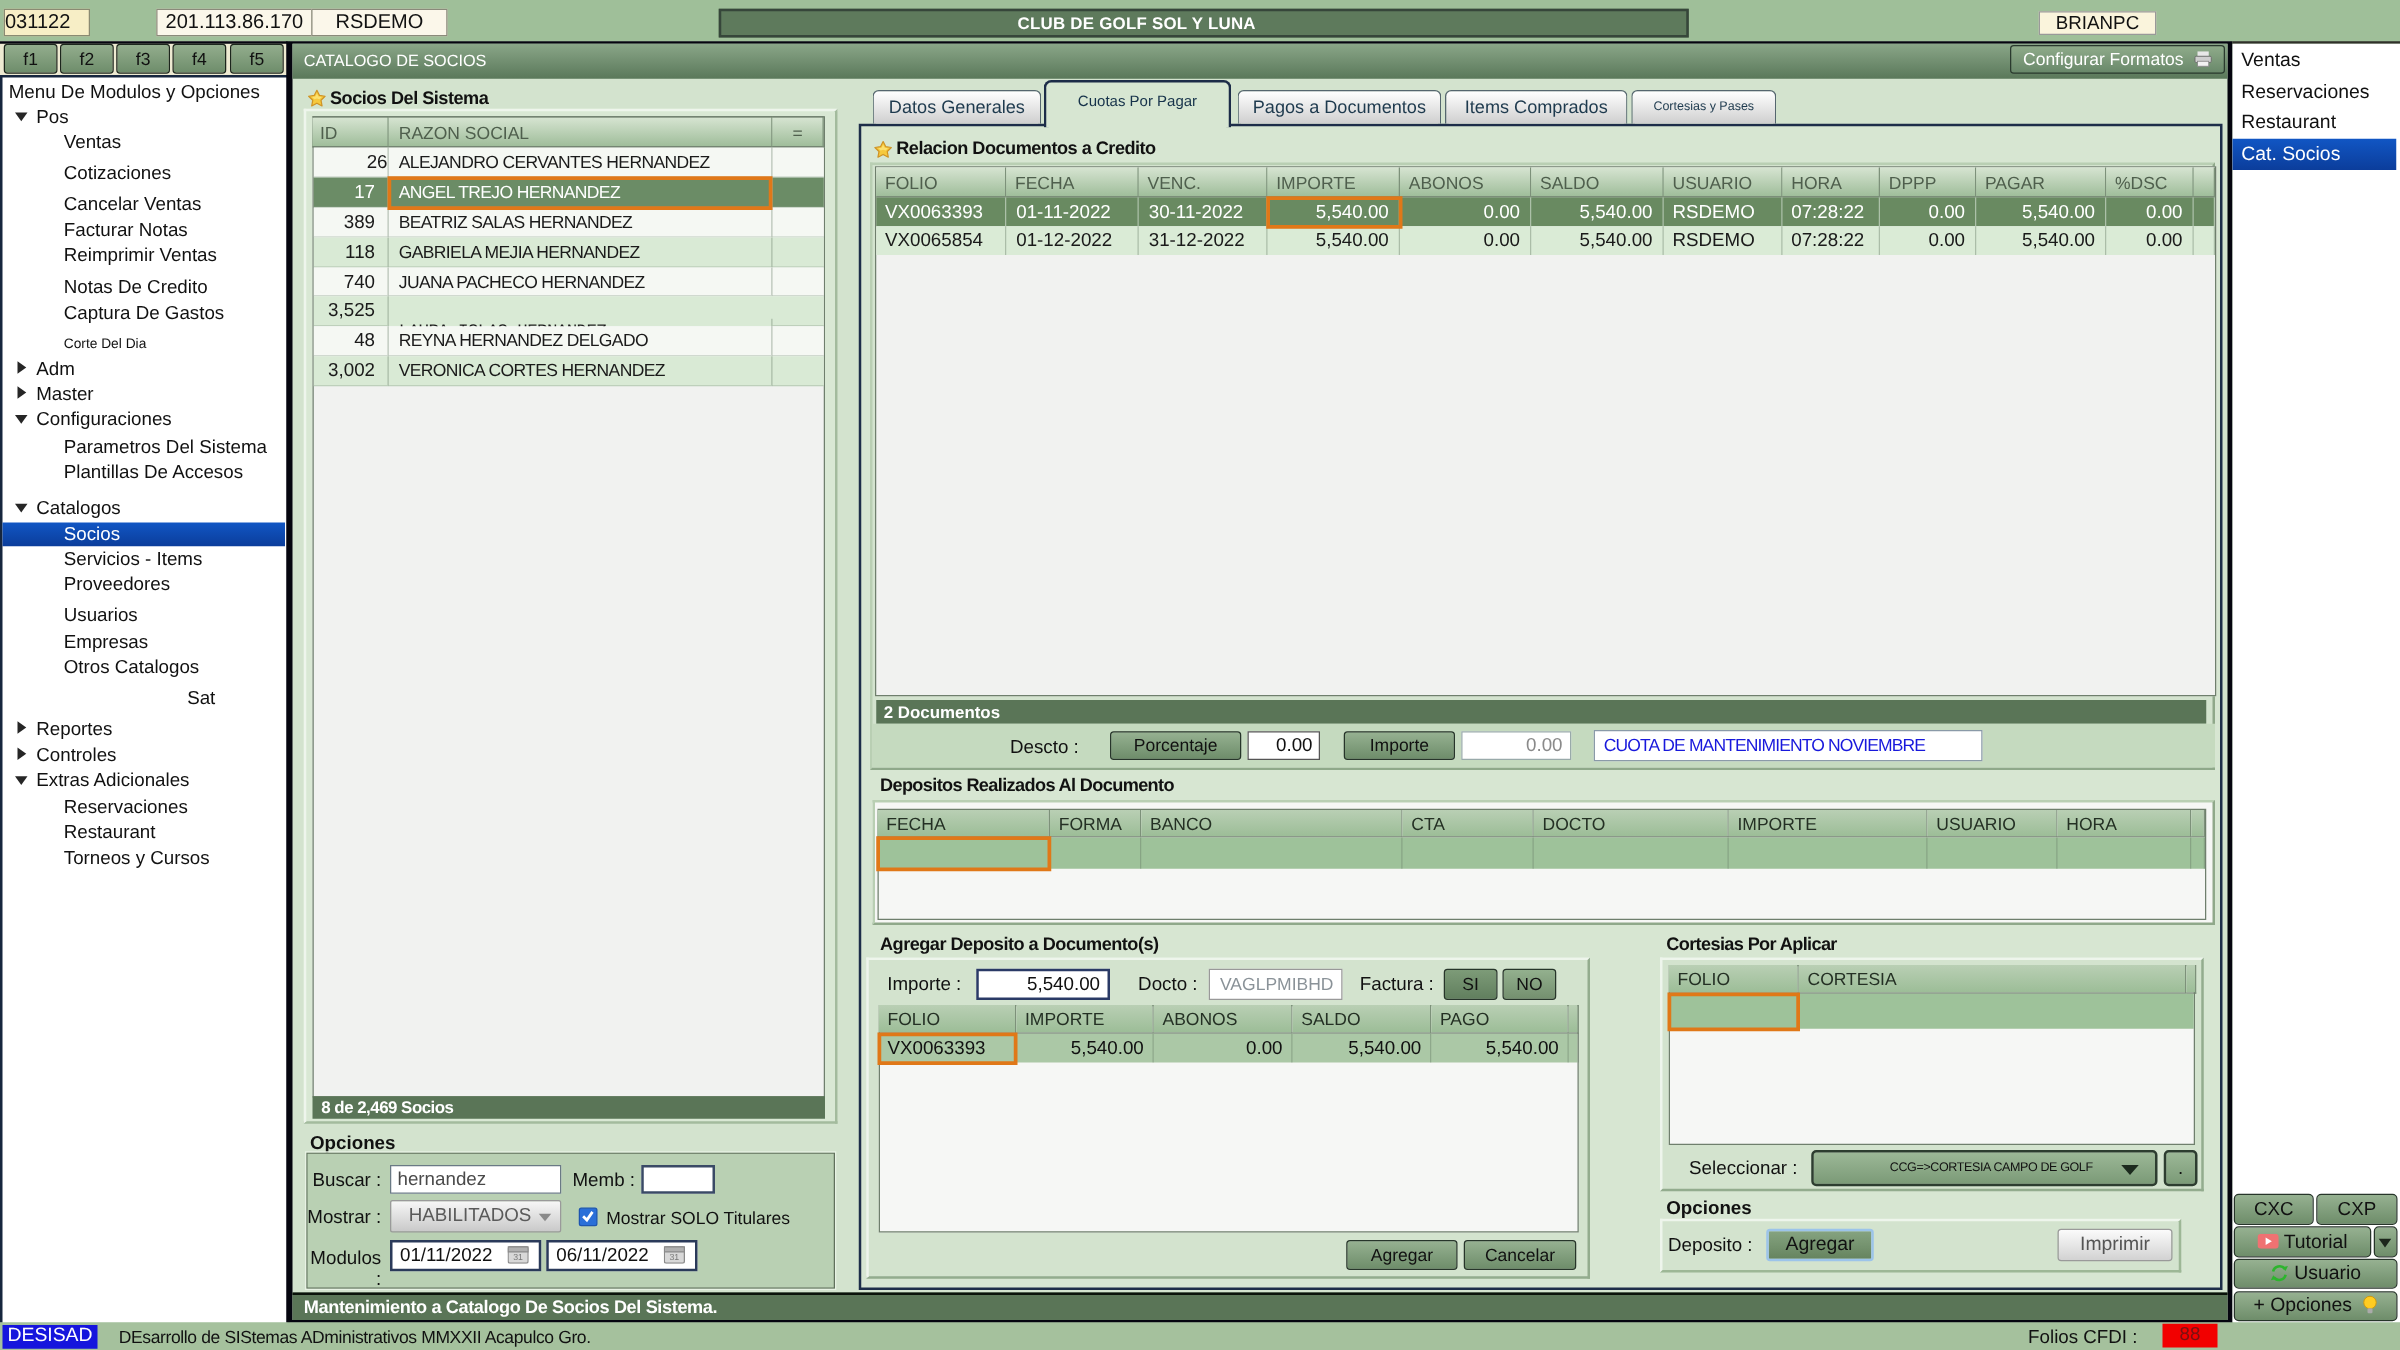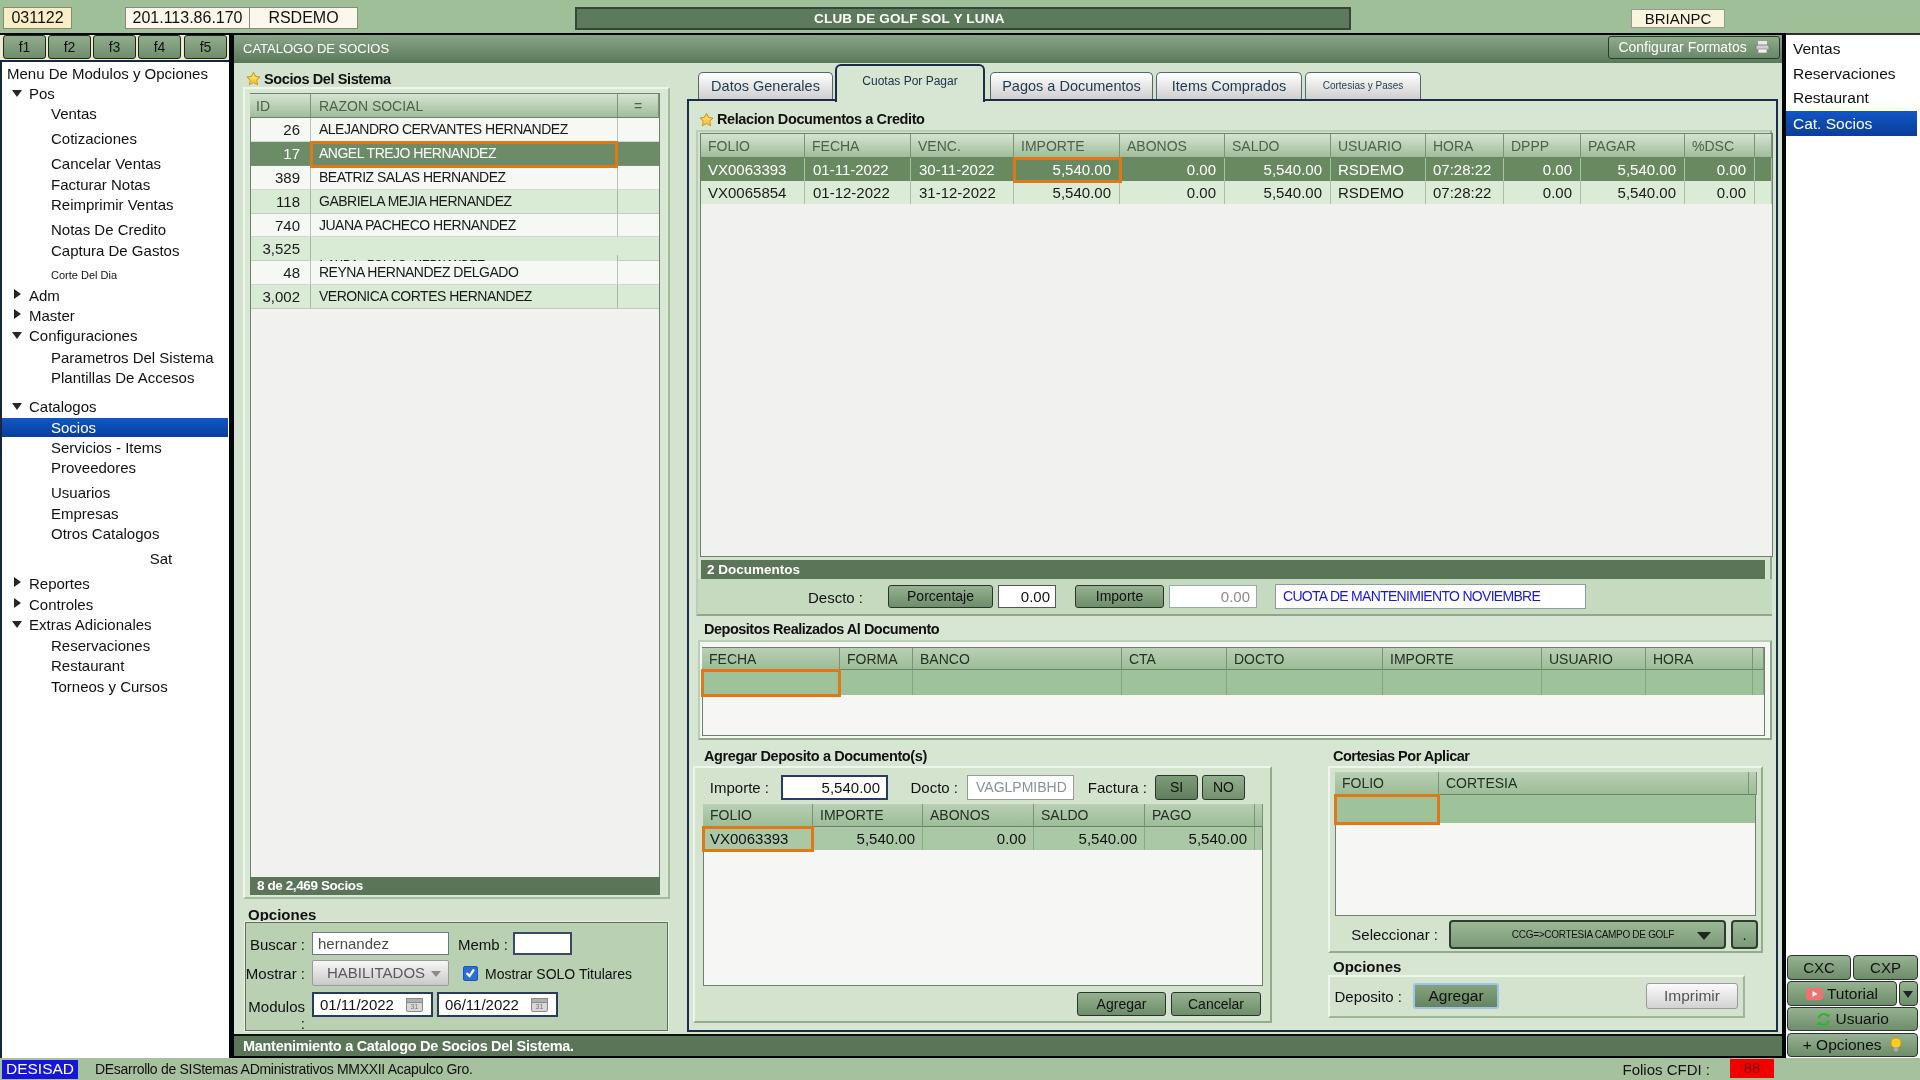--- a/index.html
+++ b/index.html
@@ -5,21 +5,21 @@
 body{font-family:"Liberation Sans",sans-serif;background:#9fbf99;font-size:15px;color:#111}
 .a{position:absolute}
 .grn{background:linear-gradient(#96b191,#6e8d6a);border:1px solid #27352a;border-radius:3px;text-align:center;font-size:14px}
 .bar{background:#5a7557;color:#fff;font-weight:bold}
 .inp{background:#fff;border:1px solid #6a7a85}
 .hdr{background:linear-gradient(#d6e4d1,#9fbd9a);color:#4f5f4d}
 .hd2{background:linear-gradient(#b9cfb4,#9cbd97);color:#243024}
 .cell{position:absolute;overflow:hidden;white-space:nowrap}
 .tabi{position:absolute;background:linear-gradient(#fff,#cfcfcf);border:1px solid #55666e;border-bottom:none;border-radius:5px 5px 0 0;text-align:center;color:#1e3a4e}
 </style></head><body>
-<div class="a" style="left:3px;top:7px;width:69px;height:22px;background:#f7eec6;border:1px solid #8a8a72;text-align:center;line-height:20px;font-size:16px;">031122</div>
+<div class="a" style="left:3px;top:7px;width:69px;height:22px;background:#f7eec6;border:1px solid #8a8a72;text-align:left;line-height:20px;font-size:16px;">031122</div>
 <div class="a" style="left:125px;top:7px;width:125px;height:22px;background:#fbf7ea;border:1px solid #8a8a7a;text-align:center;line-height:20px;font-size:16px;">201.113.86.170</div>
 <div class="a" style="left:249px;top:7px;width:109px;height:22px;background:#fbf7ea;border:1px solid #8a8a7a;text-align:center;line-height:20px;font-size:16px;">RSDEMO</div>
 <div class="a" style="left:575px;top:7px;width:776px;height:23px;background:#5e7a5c;border:2px solid #36463a;"></div>
 <div class="a" style="left:814px;top:10px;width:220px;height:17px;color:#fff;font-weight:bold;font-size:13.5px;line-height:17px;letter-spacing:0.2px;">CLUB DE GOLF SOL Y LUNA</div>
 <div class="a" style="left:1631px;top:9px;width:94px;height:19px;background:#faf4dc;border:1px solid #999;text-align:center;line-height:17px;font-size:15px;">BRIANPC</div>
 <div class="a" style="left:0px;top:33px;width:230px;height:27px;background:#eeead2;border-top:2px solid #05050f;"></div>
 <div class="a" style="left:3px;top:35px;width:43px;height:24px;background:linear-gradient(#93ad8d,#6e8d6b);border:1px solid #1c261c;border-radius:3px;text-align:center;line-height:22px;font-size:14px;">f1</div>
 <div class="a" style="left:48px;top:35px;width:43px;height:24px;background:linear-gradient(#93ad8d,#6e8d6b);border:1px solid #1c261c;border-radius:3px;text-align:center;line-height:22px;font-size:14px;">f2</div>
 <div class="a" style="left:93px;top:35px;width:43px;height:24px;background:linear-gradient(#93ad8d,#6e8d6b);border:1px solid #1c261c;border-radius:3px;text-align:center;line-height:22px;font-size:14px;">f3</div>
 <div class="a" style="left:138px;top:35px;width:43px;height:24px;background:linear-gradient(#93ad8d,#6e8d6b);border:1px solid #1c261c;border-radius:3px;text-align:center;line-height:22px;font-size:14px;">f4</div>
@@ -78,21 +78,21 @@
     </svg></div>
 <div class="a" style="left:264px;top:71px;width:260px;height:17px;font-weight:bold;font-size:14.5px;letter-spacing:-0.4px;line-height:17px;">Socios Del Sistema</div>
 <div class="a" style="left:243px;top:87px;width:427px;height:812px;background:#d9e8d4;border:2px solid;border-color:#eef5ec #a3bb9d #a3bb9d #eef5ec;"></div>
 <div class="a" style="left:250px;top:93px;width:410px;height:785px;border:1px solid #6f7f6d;background:#f1f2f0;"></div>
 <div class="a hdr" style="left:250px;top:93px;width:410px;height:25px;"></div>
 <div class="a" style="left:250px;top:93px;width:410px;height:25px;border:1px solid #6f7f6d;"></div>
 <div class="cell hdr" style="left:250px;top:93px;width:61px;height:25px;line-height:25px;padding-left:6px;border-right:1px solid #7d917a;border-top:1px solid #6f7f6d;border-bottom:1px solid #6f7f6d;font-size:14px;">ID</div>
 <div class="cell hdr" style="left:311px;top:93px;width:307px;height:25px;line-height:25px;padding-left:8px;border-right:1px solid #7d917a;border-top:1px solid #6f7f6d;border-bottom:1px solid #6f7f6d;font-size:14px;">RAZON SOCIAL</div>
 <div class="cell hdr" style="left:618px;top:93px;width:41px;height:25px;line-height:25px;padding-left:16px;border-right:1px solid #7d917a;border-top:1px solid #6f7f6d;border-bottom:1px solid #6f7f6d;font-size:14px;">=</div>
 <div class="a" style="left:251px;top:118.4px;width:408px;height:23.8px;background:#f5f8f3;color:#1a1a1a;"></div>
-<div class="cell" style="left:251px;top:118.4px;width:60px;height:23.8px;line-height:23.8px;text-align:right;padding-right:10px;font-size:15px;color:#1a1a1a;border-right:1px solid rgba(110,130,110,.45);border-bottom:1px solid rgba(140,160,140,.35);">26</div>
+<div class="cell" style="left:251px;top:118.4px;width:60px;height:23.8px;line-height:23.8px;text-align:right;padding-right:0;font-size:15px;color:#1a1a1a;border-right:1px solid rgba(110,130,110,.45);border-bottom:1px solid rgba(140,160,140,.35);">26</div>
 <div class="cell" style="left:311px;top:118.4px;width:307px;height:23.8px;line-height:23.8px;padding-left:8px;font-size:14px;letter-spacing:-0.5px;color:#1a1a1a;border-right:1px solid rgba(110,130,110,.45);border-bottom:1px solid rgba(140,160,140,.35);">ALEJANDRO CERVANTES HERNANDEZ</div>
 <div class="cell" style="left:618px;top:118.4px;width:41px;height:23.8px;border-bottom:1px solid rgba(140,160,140,.35);"></div>
 <div class="a" style="left:251px;top:142.2px;width:408px;height:23.8px;background:#6b8c66;color:#fff;"></div>
 <div class="cell" style="left:251px;top:142.20000000000002px;width:60px;height:23.8px;line-height:23.8px;text-align:right;padding-right:10px;font-size:15px;color:#fff;border-right:1px solid rgba(228,236,228,.55);border-bottom:1px solid rgba(140,160,140,.35);">17</div>
 <div class="cell" style="left:311px;top:142.20000000000002px;width:307px;height:23.8px;line-height:23.8px;padding-left:8px;font-size:14px;letter-spacing:-0.5px;color:#fff;border-right:1px solid rgba(228,236,228,.55);border-bottom:1px solid rgba(140,160,140,.35);">ANGEL TREJO HERNANDEZ</div>
 <div class="cell" style="left:618px;top:142.20000000000002px;width:41px;height:23.8px;border-bottom:1px solid rgba(140,160,140,.35);"></div>
 <div class="a" style="left:251px;top:166.0px;width:408px;height:23.8px;background:#f5f8f3;color:#1a1a1a;"></div>
 <div class="cell" style="left:251px;top:166.00000000000003px;width:60px;height:23.8px;line-height:23.8px;text-align:right;padding-right:10px;font-size:15px;color:#1a1a1a;border-right:1px solid rgba(110,130,110,.45);border-bottom:1px solid rgba(140,160,140,.35);">389</div>
 <div class="cell" style="left:311px;top:166.00000000000003px;width:307px;height:23.8px;line-height:23.8px;padding-left:8px;font-size:14px;letter-spacing:-0.5px;color:#1a1a1a;border-right:1px solid rgba(110,130,110,.45);border-bottom:1px solid rgba(140,160,140,.35);">BEATRIZ SALAS HERNANDEZ</div>
 <div class="cell" style="left:618px;top:166.00000000000003px;width:41px;height:23.8px;border-bottom:1px solid rgba(140,160,140,.35);"></div>

